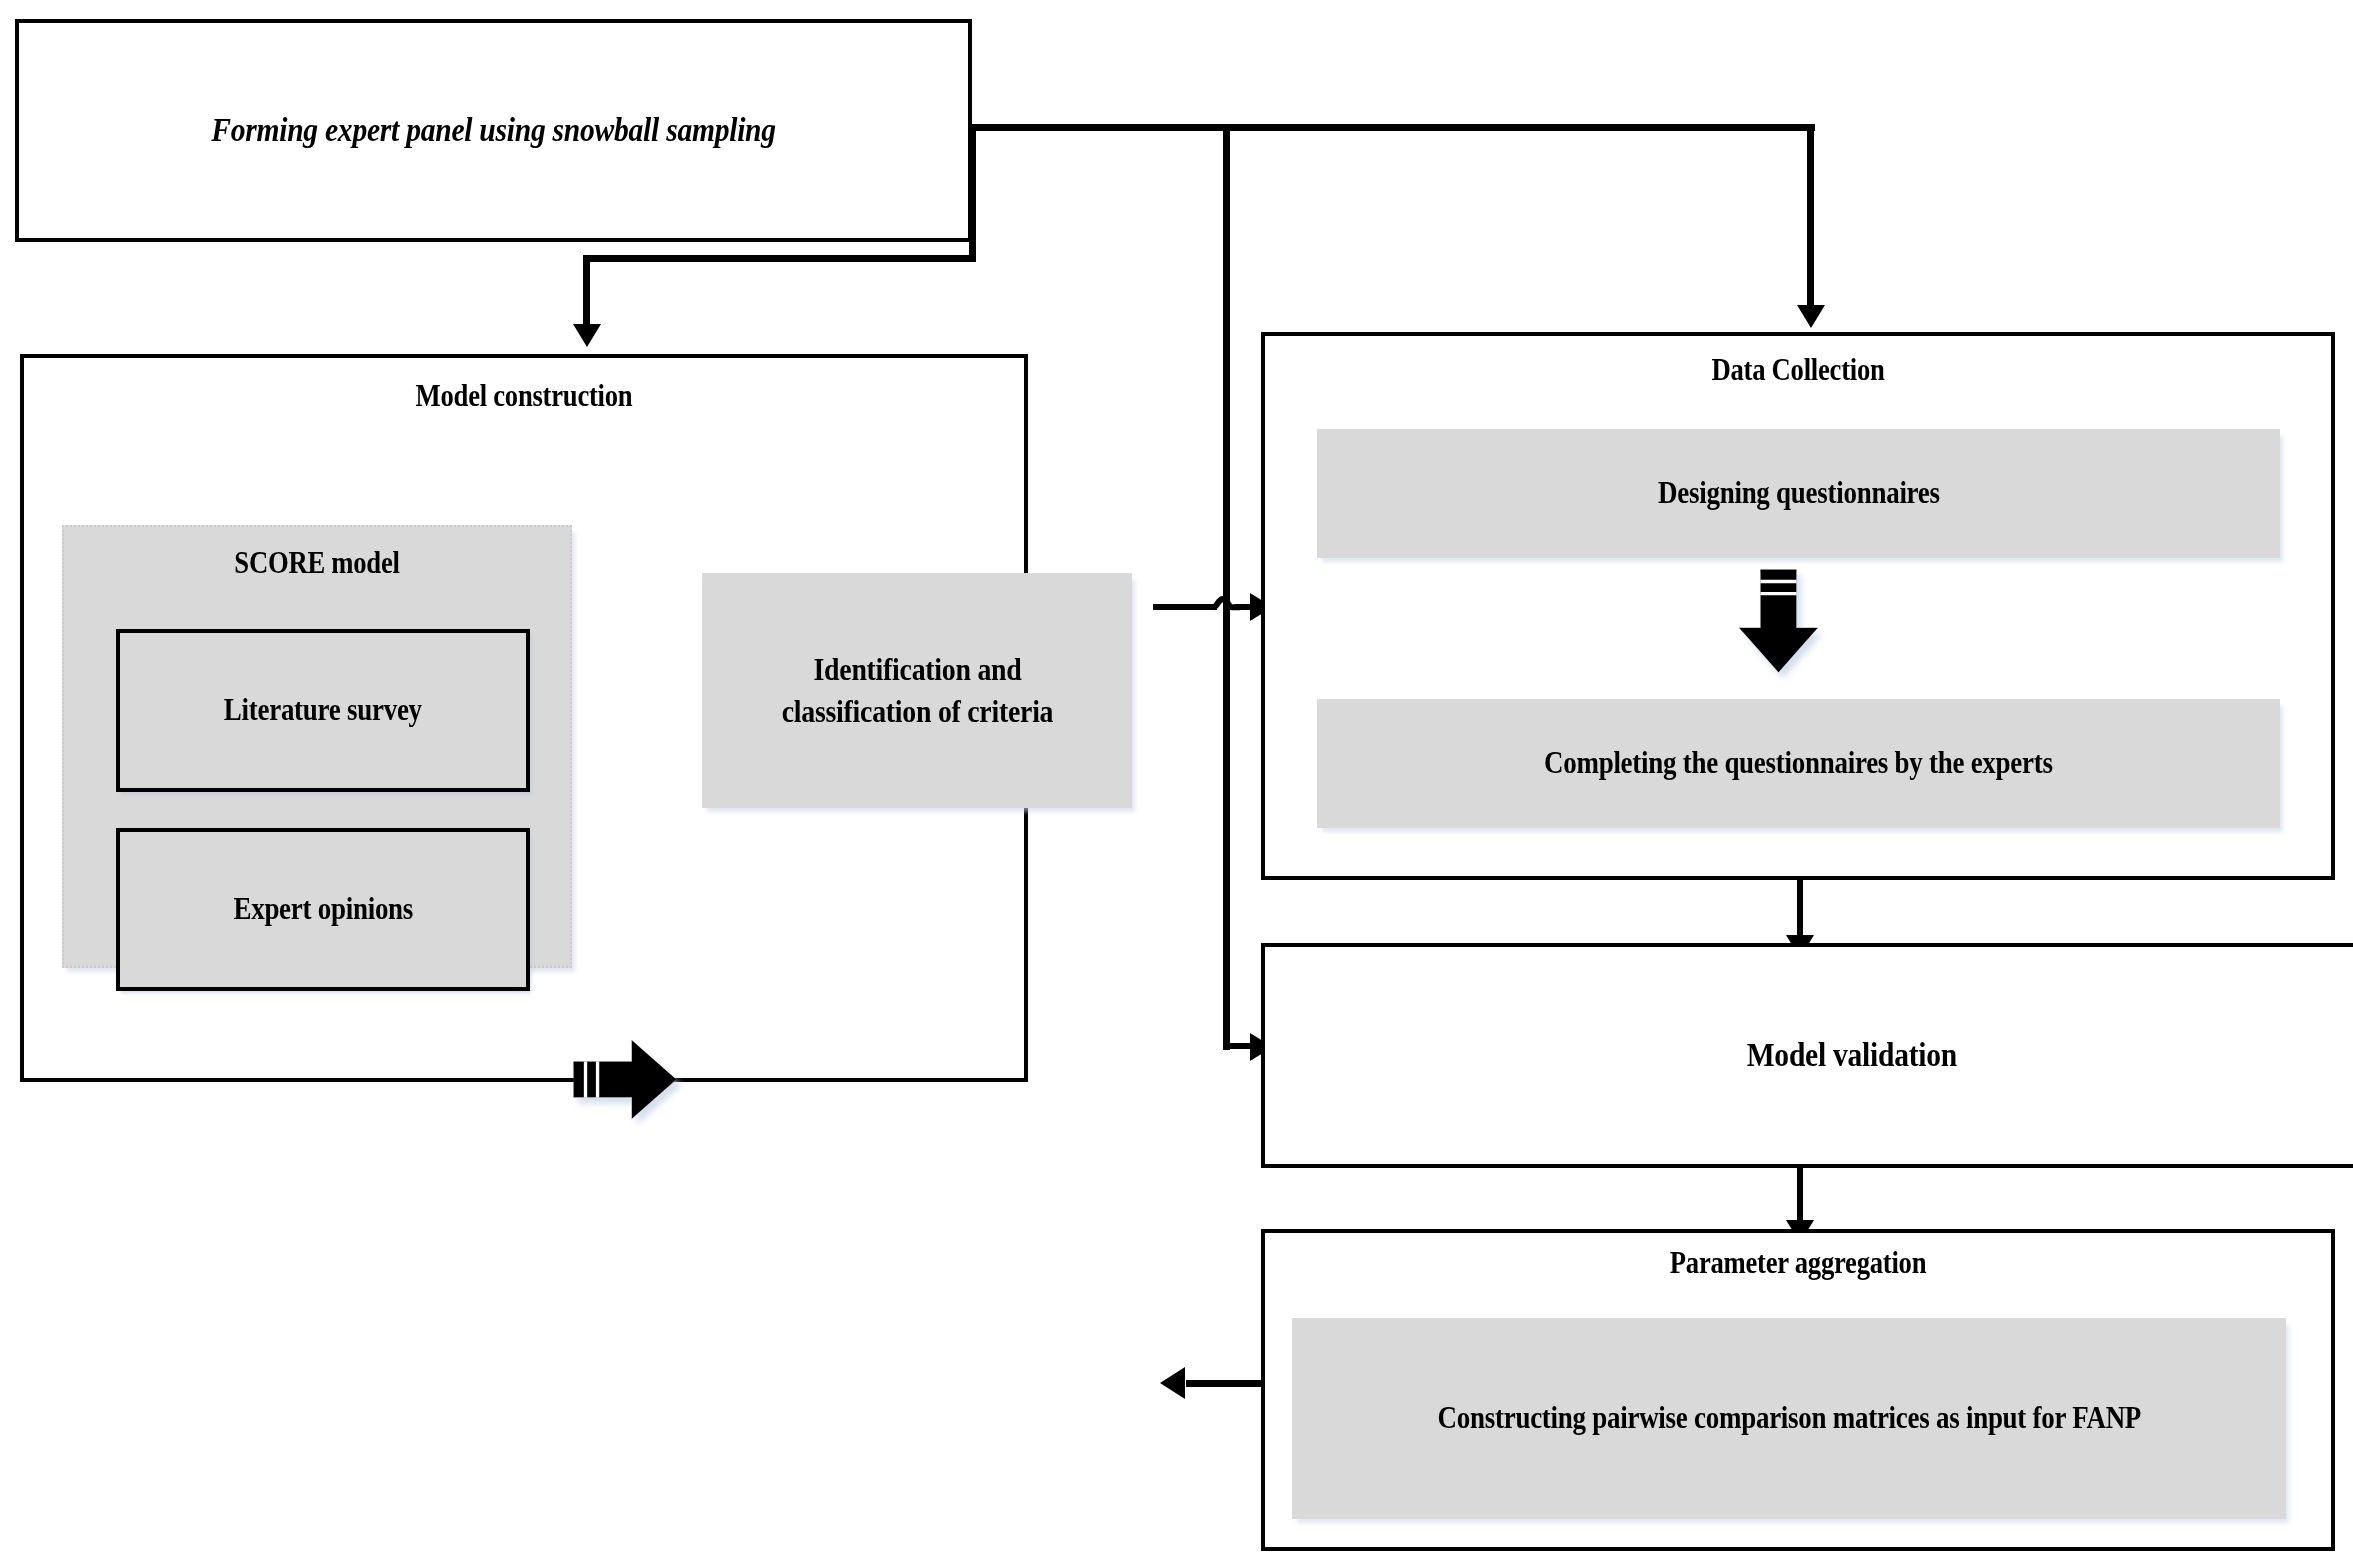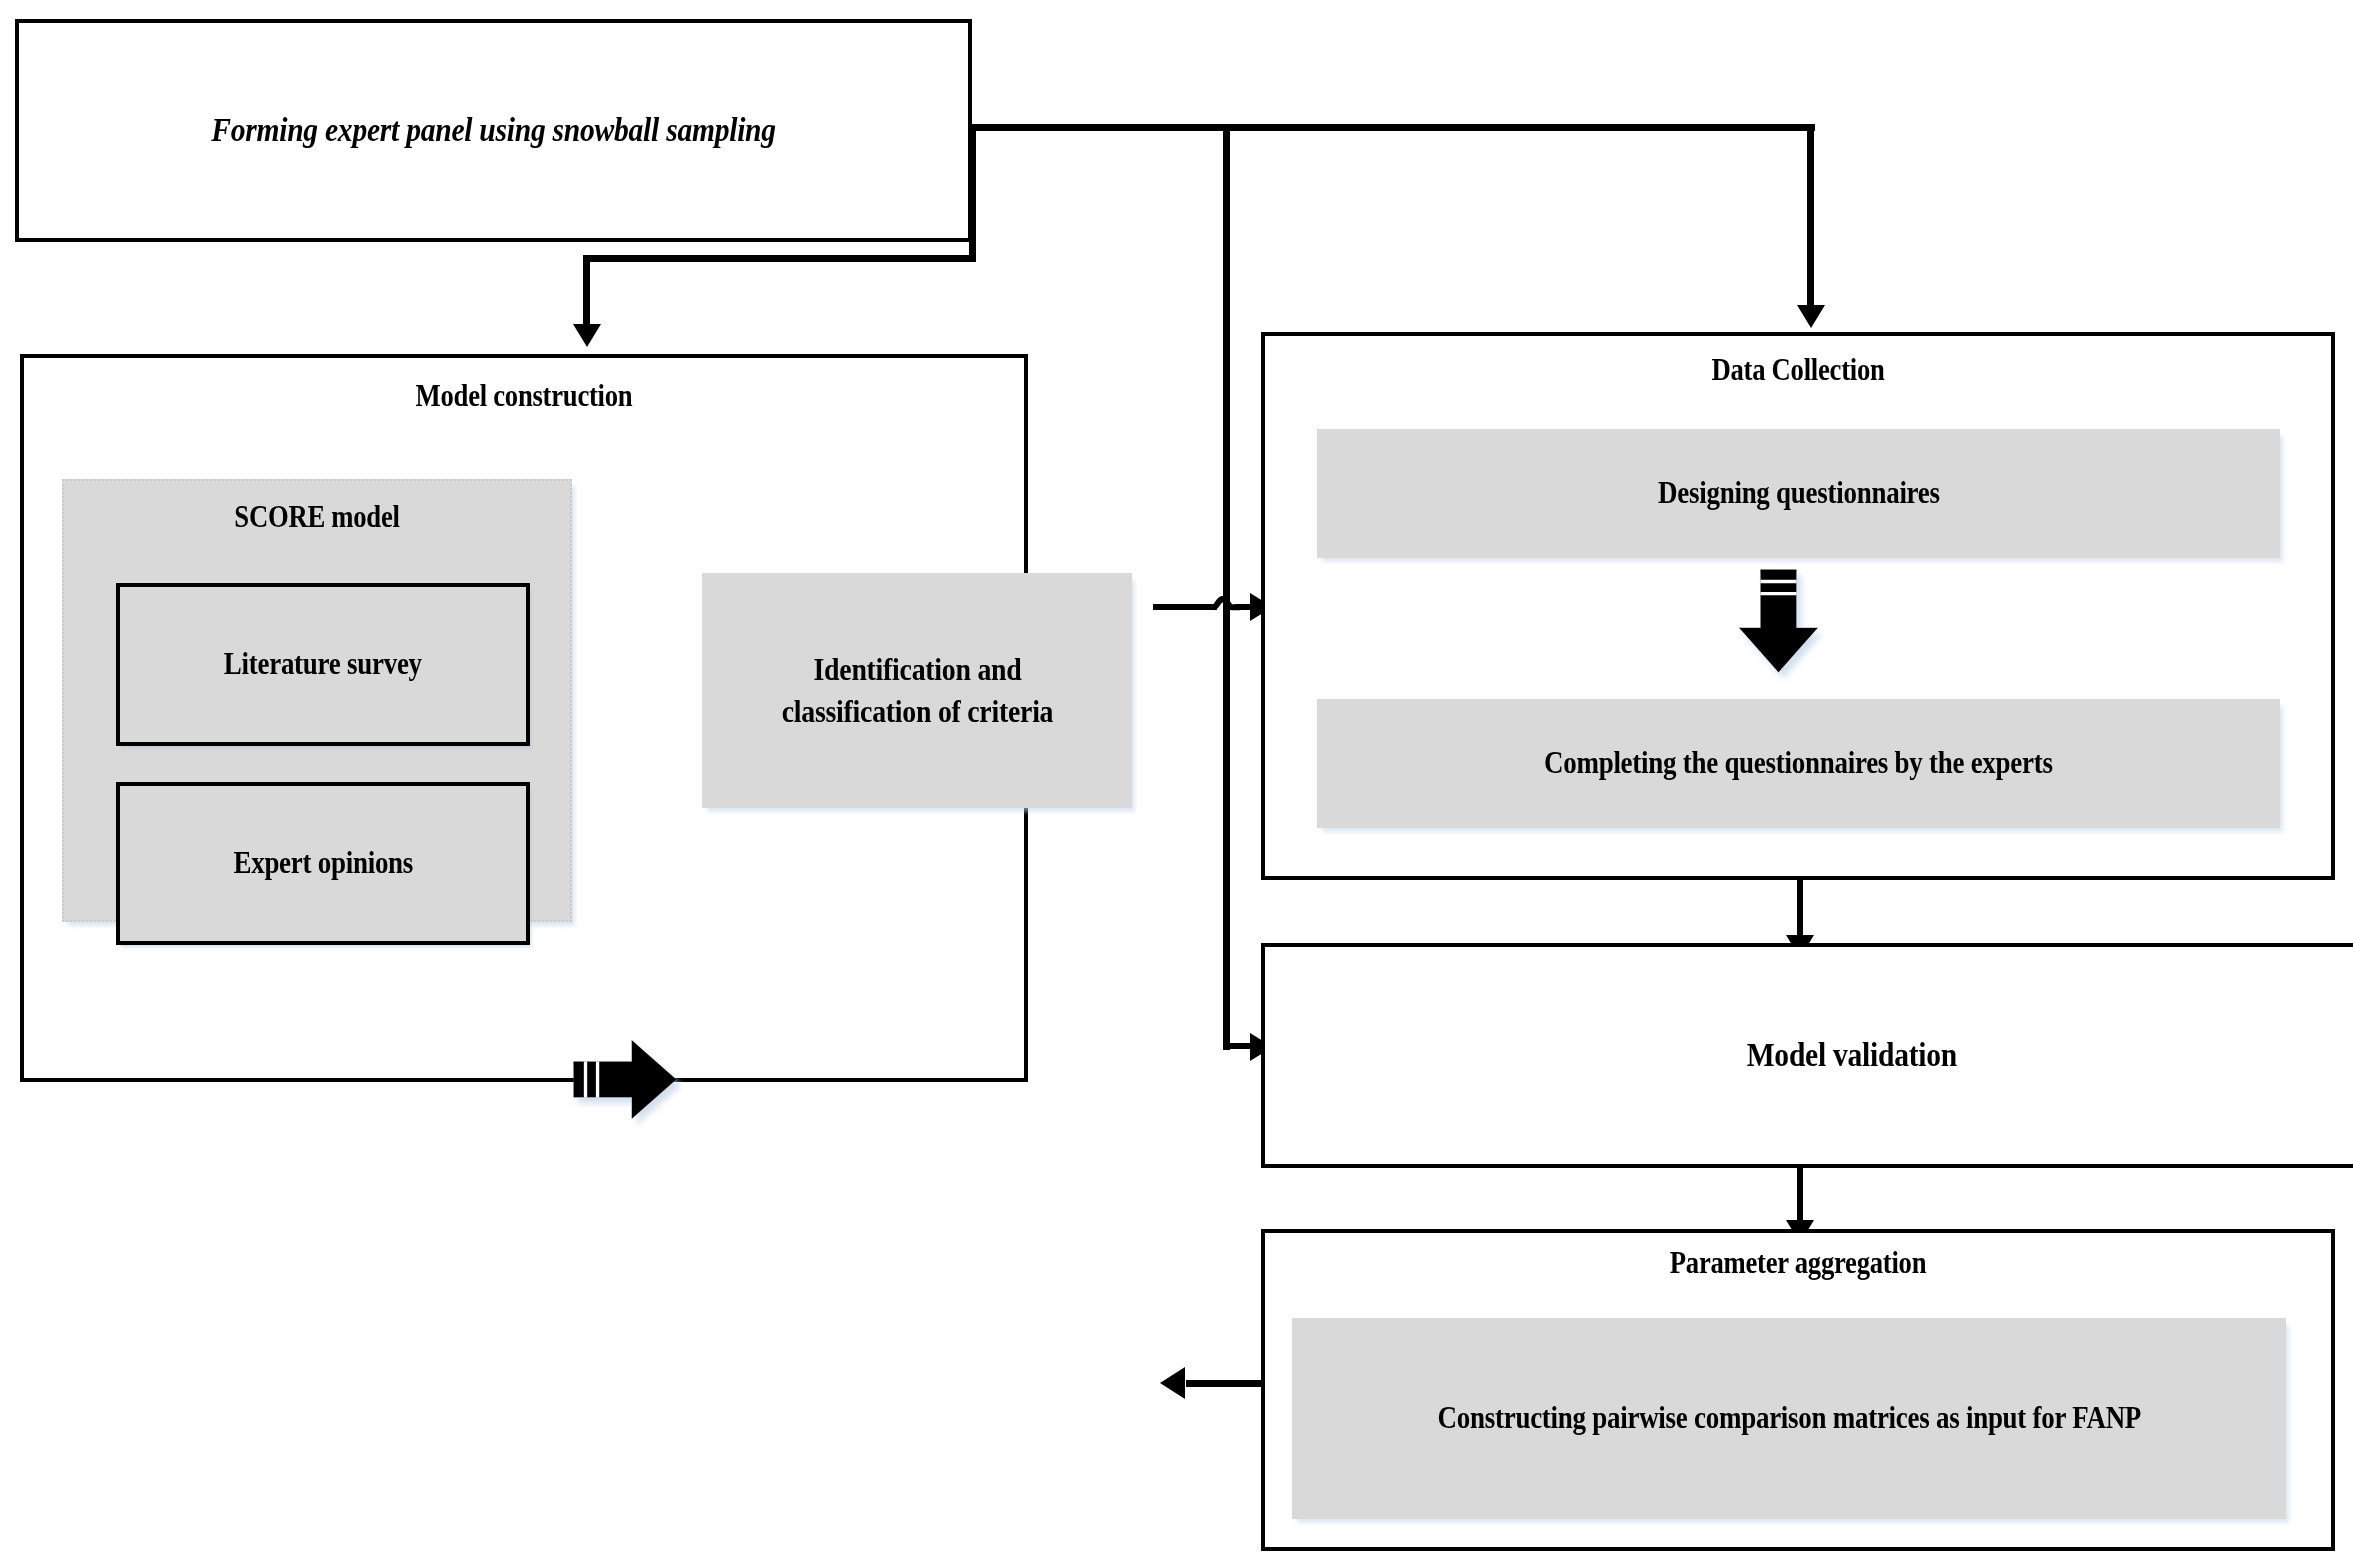--- a/index.html
+++ b/index.html
@@ -30,20 +30,21 @@
     background: #d9d9d9;
     box-shadow: 4px 5.4px 4px -1.3px rgba(197,213,232,0.55);
   }
   .ibox.stroked {
     border: 4px solid #000000;
     box-shadow: 3.4px 4.7px 3.4px -1.3px rgba(170,195,222,0.55);
     padding-left: 8px;
   }
   .ibox.dotted {
     border: 2px dotted #c9c9c9;
+    margin-top: 46px;
   }
 
   
   .title {                      
     position: absolute;
     left: 0;
     right: 0;
     text-align: center;
     color: #000000;
     font-weight: 700;

